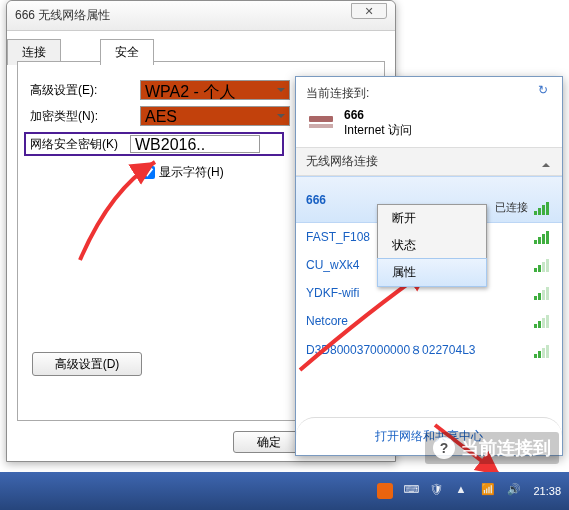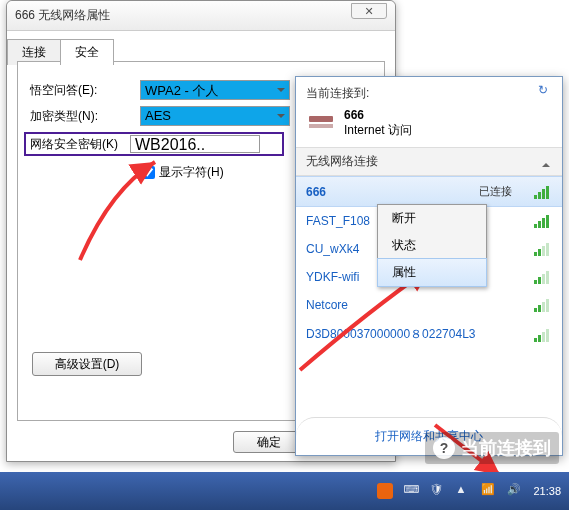--- a/index.html
+++ b/index.html
@@ -21,30 +21,30 @@
   border: 1px solid #aaa; border-radius: 0 0 3px 3px; text-align: center;
   font-size: 11px; line-height: 14px; color: #555; background: #f5f5f5;
 }
 .tabs {
   position: absolute; left: 0; top: 38px; display: flex; font-size: 12px;
 }
 .tab {
   padding: 4px 14px; border: 1px solid #aaa; border-bottom: none;
   background: #f0f0f0; margin-right: -1px;
 }
-.tab.active { background: #fff; position: relative; z-index: 2; }
+.tab.active { background: #fff; position: relative; z-index: 2; margin-left: 40px; }
 .tabbody {
   position: absolute; left: 10px; right: 10px; top: 60px; bottom: 40px;
   border: 1px solid #aaa; background: #fff;
 }
 .row { position: absolute; display: flex; align-items: center; font-size: 12px; }
 .row label { width: 110px; }
 .combo {
-  width: 150px; height: 20px; border: 1px solid #999; font-size: 13px;
-  padding: 1px 18px 1px 4px; background: #0ea5e9; position: relative;
+  width: 150px; height: 20px; border: 1px solid #999; font-size: 16px;
+  padding: 1px 18px 1px 4px; background: #c2410c; position: relative;
 }
 .combo::after {
   content: ""; position: absolute; right: 4px; top: 7px;
   border: 4px solid transparent; border-top-color: #555;
 }
 .key-row {
   position: absolute; left: 6px; top: 70px; width: 260px; height: 24px;
   border: 2px solid #4c1d95; display: flex; align-items: center; font-size: 12px;
   padding-left: 4px;
 }
@@ -150,21 +150,21 @@
   <div class="titlebar">
     <span class="title-text">666 无线网络属性</span>
     <div class="close-x">✕</div>
   </div>
   <div class="tabs">
     <div class="tab">连接</div>
     <div class="tab active">安全</div>
   </div>
   <div class="tabbody">
     <div class="row" style="left:12px; top:18px;">
-      <label>悟空问答(E):</label>
+      <label>高级设置(E):</label>
       <div class="combo">WPA2 - 个人</div>
     </div>
     <div class="row" style="left:12px; top:44px;">
       <label>加密类型(N):</label>
       <div class="combo">AES</div>
     </div>
     <div class="key-row">
       <span>网络安全密钥(K)</span>
       <div class="key-field">WB2016..</div>
     </div>
@@ -189,21 +189,21 @@
     <span class="bench"></span>
     <div>
       <div class="conn-name">666</div>
       <div>Internet 访问</div>
     </div>
   </div>
   <div class="section-hd">无线网络连接</div>
   <div class="net-list">
     <div class="net-item sel">
       <span class="ssid">666</span>
-      <span style="display:flex;align-items:center;gap:22px;">
+      <span style="display:flex;align-items:center;gap:6px;margin-top:16px;">
         <span class="status">已连接</span>
         <span class="bars">
             <span class="b1"></span>
             <span class="b2"></span>
             <span class="b3"></span>
             <span class="b4"></span>
           </span>
       </span>
     </div>
     <div class="net-item">

